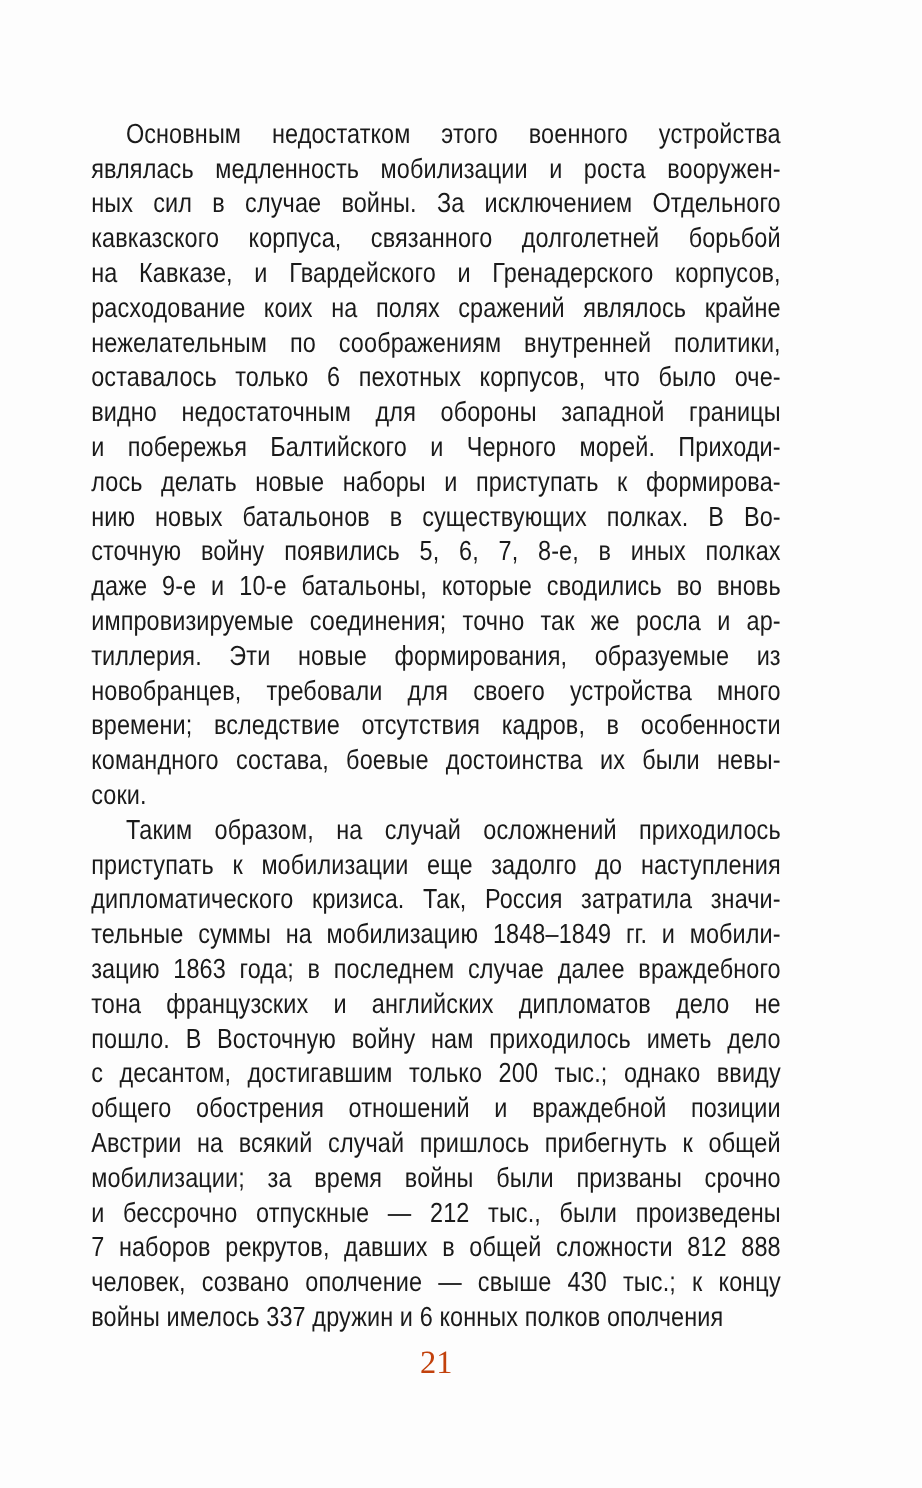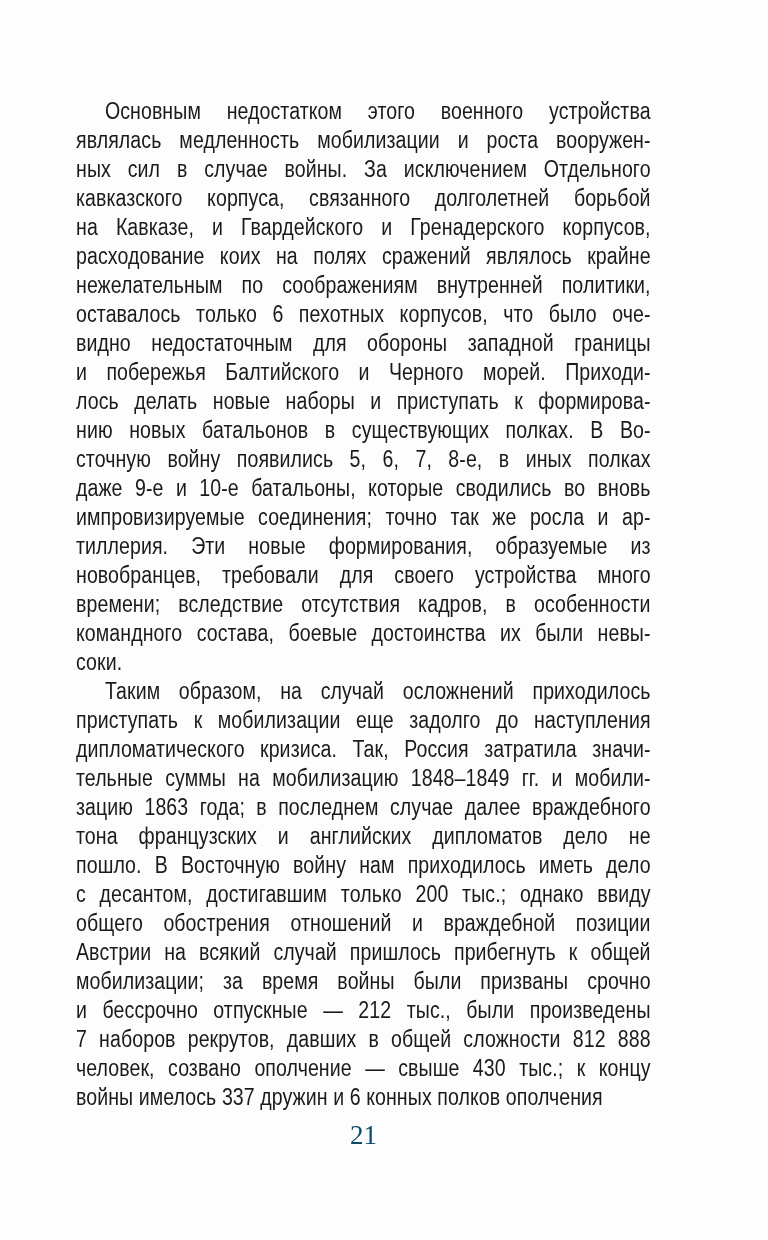--- a/index.html
+++ b/index.html
@@ -45,21 +45,21 @@
   }
   .folio {
     position: absolute;
     left: 76px;
     top: 1122px;
     width: 575px;
     text-align: center;
     font-family: "Liberation Serif", serif;
     font-size: 27px;
     line-height: 27px;
-    color: #0c4a6e;
+    color: #c2410c;
   }
 </style>
 </head>
 <body>
 
 <div class="page">
   <div class="text-block">
 
   <div class="line first">Основным недостатком этого военного устройства</div>
       <div class="line">являлась медленность мобилизации и роста вооружен-</div>

